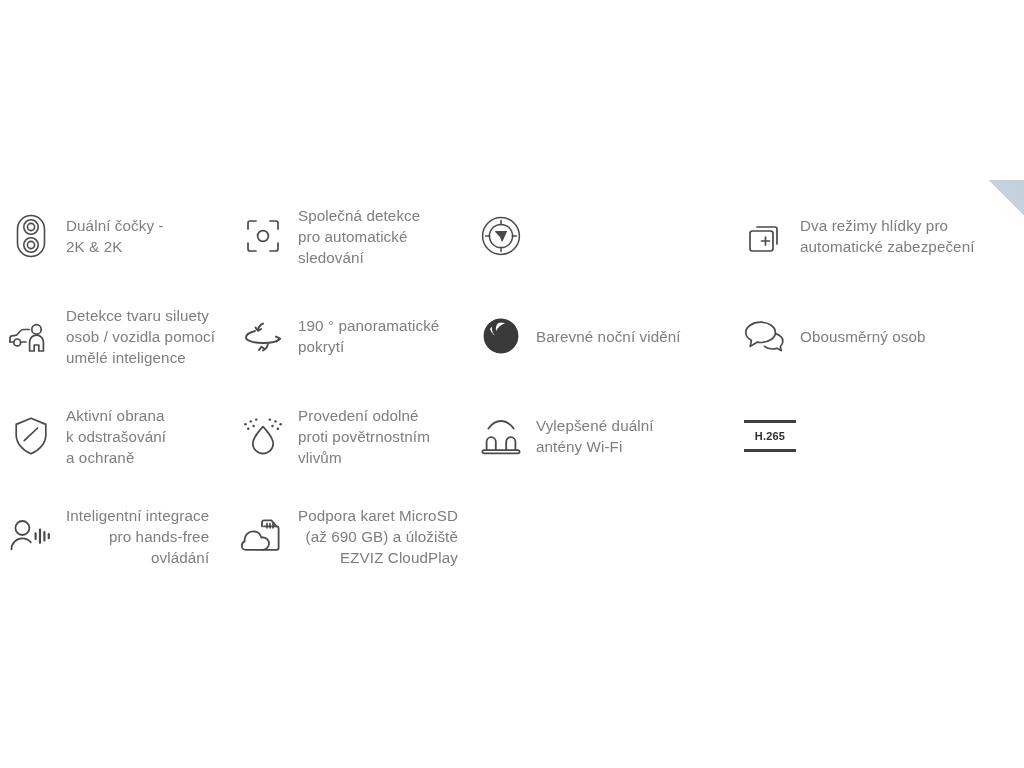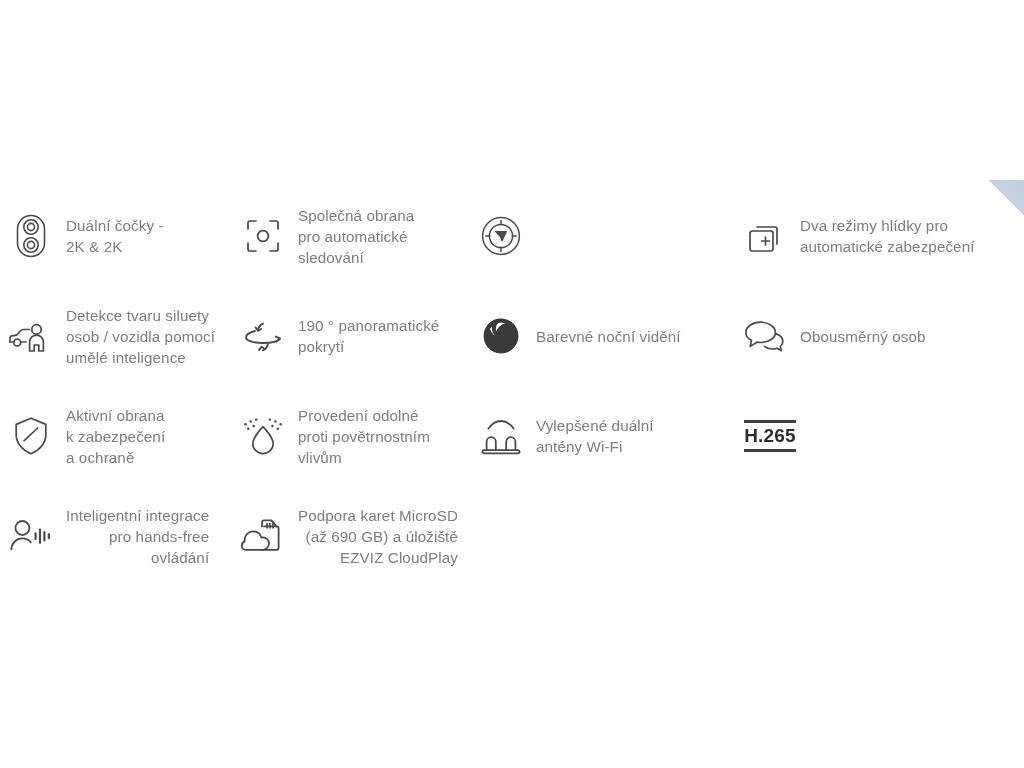--- a/index.html
+++ b/index.html
@@ -96,21 +96,21 @@
     gap: 5px;
   }
   .h265-bar {
     width: 52px;
     height: 3px;
     background: #3f3f3f;
   }
   .h265-text {
     font-family: "Liberation Sans", sans-serif;
     font-weight: bold;
-    font-size: 19px;
+    font-size: 11px;
     color: #2e2e2e;
     letter-spacing: 0.2px;
     line-height: 16px;
   }
 </style>
 </head>
 <body>
 
 <div id="features-panel">
 
@@ -137,21 +137,21 @@
       <div class="feature-item col-1">
         <span class="feature-icon">
           <svg width="36" height="36" viewBox="0 0 36 36" fill="none" stroke="#4a4a4a" stroke-width="1.7" stroke-linecap="round">
             <path d="M3 11 V5 a2 2 0 0 1 2 -2 h6"></path>
             <path d="M25 3 h6 a2 2 0 0 1 2 2 v6"></path>
             <path d="M33 25 v6 a2 2 0 0 1 -2 2 h-6"></path>
             <path d="M11 33 H5 a2 2 0 0 1 -2 -2 v-6"></path>
             <circle cx="18" cy="18" r="5.4"></circle>
           </svg>
         </span>
-        <span class="feature-label">Společná obrana
+        <span class="feature-label">Společná detekce
 pro automatické
 sledování</span>
       </div>
 
       <div class="feature-item col-2">
         <span class="feature-icon">
           <svg width="40" height="40" viewBox="0 0 40 40" fill="none" stroke="#4a4a4a" stroke-width="1.5" stroke-linecap="round">
             <circle cx="20" cy="20" r="18.4"></circle>
             <circle cx="20" cy="20" r="11.6"></circle>
             <path d="M20 4.6 v4.2 M20 31.2 v4.2 M4.6 20 h4.2 M31.2 20 h4.2"></path>
@@ -237,21 +237,21 @@
     <div class="feature-row row-2">
 
       <div class="feature-item col-0">
         <span class="feature-icon">
           <svg width="36" height="40" viewBox="0 0 36 40" fill="none" stroke="#4a4a4a" stroke-width="1.7" stroke-linecap="round" stroke-linejoin="round">
             <path d="M18 2.2 L3.2 8.4 V19 c0 8 6 15.1 14.8 18.8 C26.8 34.1 32.8 27 32.8 19 V8.4 Z"></path>
             <path d="M11.2 24.6 L24.6 12"></path>
           </svg>
         </span>
         <span class="feature-label">Aktivní obrana
-k zabezpečení
+k odstrašování
 a ochraně</span>
       </div>
 
       <div class="feature-item col-1">
         <span class="feature-icon">
           <svg width="42" height="40" viewBox="0 0 42 40" fill="none" stroke="#4a4a4a" stroke-width="1.7" stroke-linecap="round" stroke-linejoin="round">
             <path d="M21 10.6 C21 10.6 10.8 21 10.8 27.6 C10.8 33.2 15.4 37.6 21 37.6 C26.6 37.6 31.2 33.2 31.2 27.6 C31.2 21 21 10.6 21 10.6 Z"></path>
             <g stroke-width="2.4">
               <path d="M3.4 8.2 h.1"></path>
               <path d="M8.6 5.4 h.1"></path>

